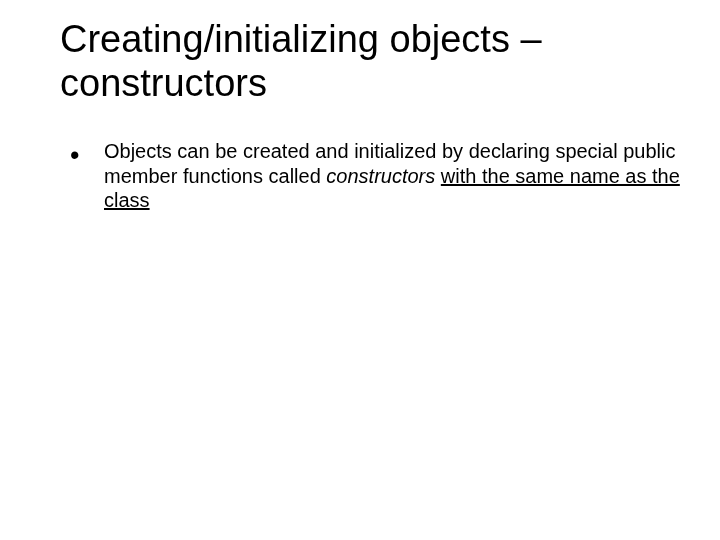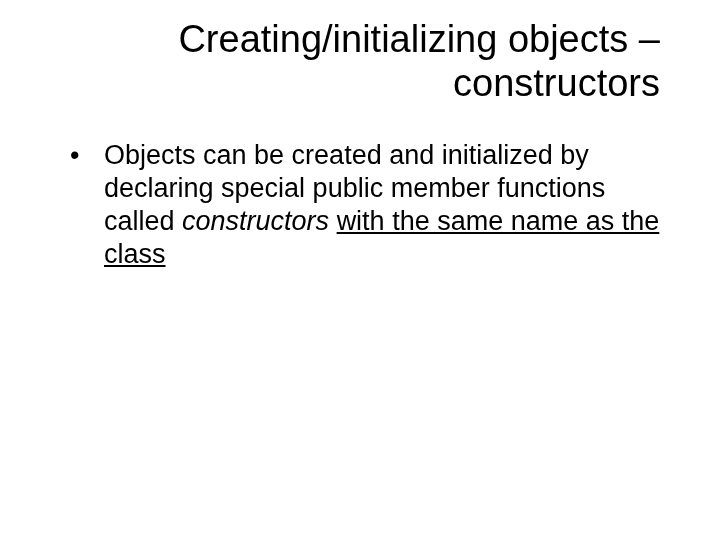--- a/index.html
+++ b/index.html
@@ -6,33 +6,33 @@
   body {
     width: 720px;
     height: 540px;
     background: #ffffff;
     font-family: Arial, Helvetica, sans-serif;
     color: #000000;
     padding: 18px 40px 40px 40px;
   }
   .title {
     font-size: 38px;
-    text-align: right;
+    text-align: left;
     font-weight: normal;
     line-height: 1.15;
     margin-bottom: 34px;
     padding: 0 20px;
   }
   ul.bullets {
     list-style: none;
     padding-left: 30px;
   }
   ul.bullets li {
     position: relative;
-    font-size: 27px;
+    font-size: 20px;
     line-height: 1.22;
     padding-left: 34px;
     margin-bottom: 2px;
   }
   ul.bullets li::before {
     content: "•";
     position: absolute;
     left: 0;
     top: 0;
     font-size: 27px;

